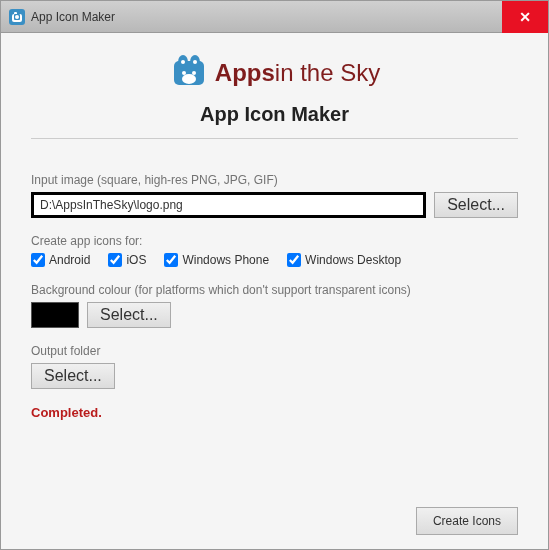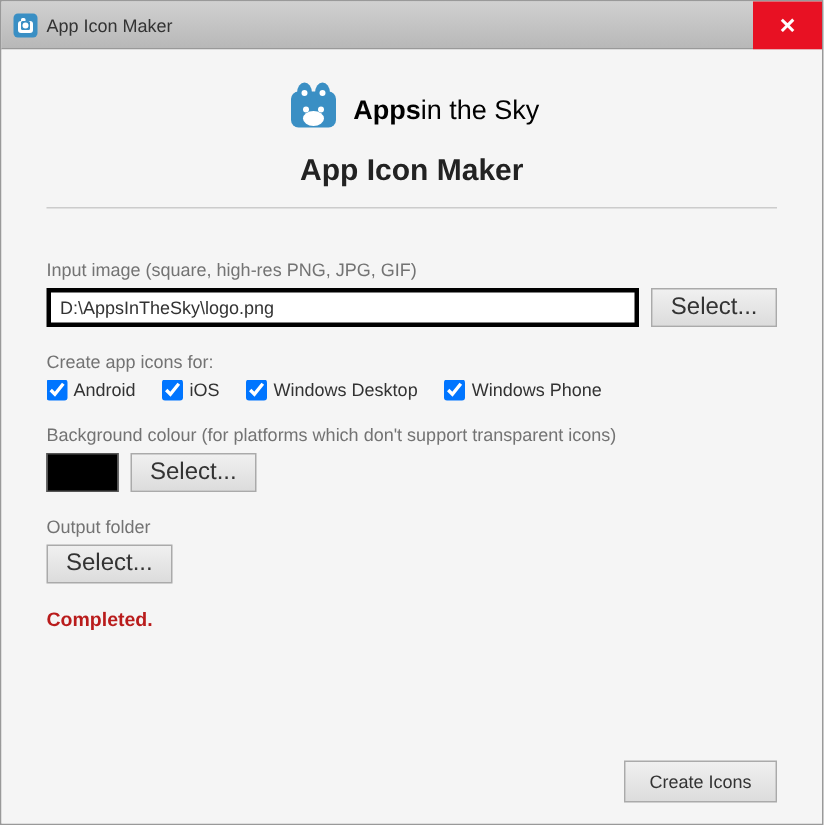--- a/index.html
+++ b/index.html
@@ -98,22 +98,22 @@
       gap: 6px;
       margin-bottom: 10px;
     }
 
     .logo-icon {
       width: 40px;
       height: 40px;
     }
 
     .logo-text {
-      font-size: 18px;
-      color: #000000;
+      font-size: 24px;
+      color: #7f1d1d;
     }
 
     .logo-text span.bold {
       font-weight: bold;
     }
 
     .app-title {
       font-size: 20px;
       font-weight: bold;
       color: #222;
@@ -286,25 +286,25 @@
         <label class="checkbox-item">
           <input type="checkbox" checked="" style="">
           <span>Android</span>
         </label>
         <label class="checkbox-item">
           <input type="checkbox" checked="" style="">
           <span>iOS</span>
         </label>
         <label class="checkbox-item">
           <input type="checkbox" checked="" style="">
-          <span>Windows Desktop</span>
+          <span>Windows Phone</span>
         </label>
         <label class="checkbox-item">
           <input type="checkbox" checked="" style="">
-          <span>Windows Phone</span>
+          <span>Windows Desktop</span>
         </label>
       </div>
     </div>
 
     <div class="color-section">
       <label class="field-label">Background colour (for platforms which don't support transparent icons)</label>
       <div class="color-row">
         <div class="color-swatch"></div>
         <button class="btn">Select...</button>
       </div>

